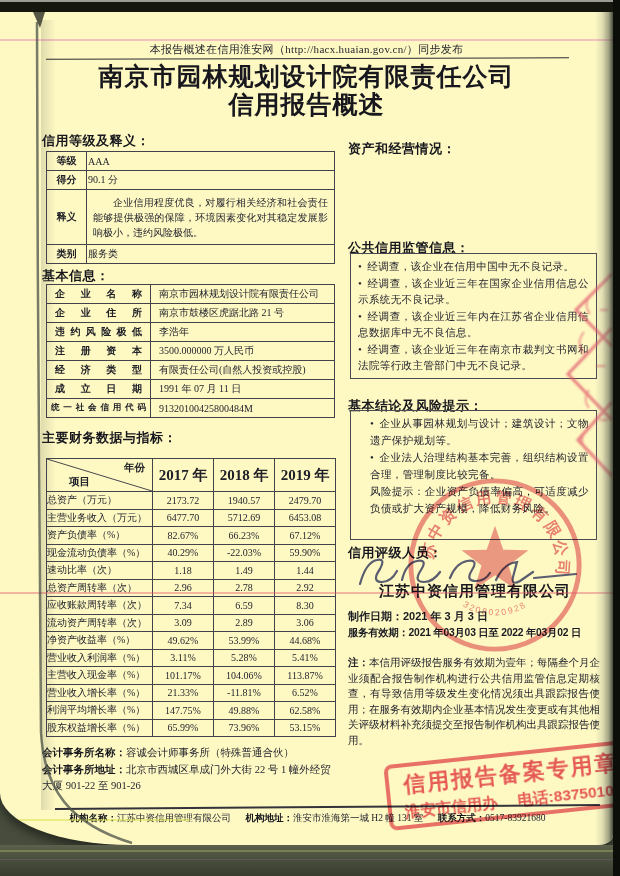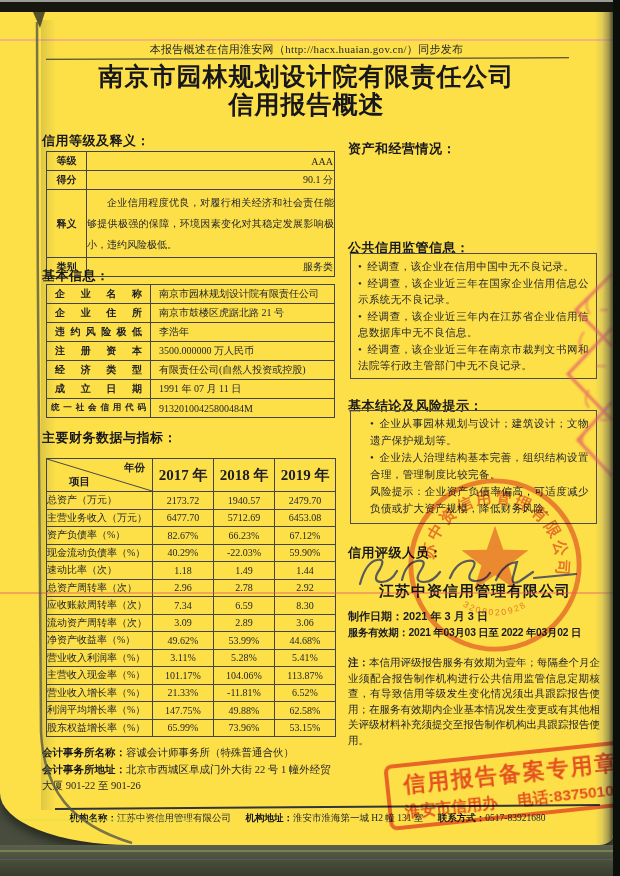--- a/index.html
+++ b/index.html
@@ -8,21 +8,21 @@
   .abs{position:absolute;}
 
   
   #topbar{left:0;top:0;width:620px;height:12px;background:linear-gradient(#9a9b94 0 2px,#15170f 2px);z-index:15;}
   #rightband{right:0;top:0;width:7px;height:876px;background:#0c0e09;z-index:15;}
   #botband{left:0;top:845px;width:620px;height:31px;background:linear-gradient(#5a604c,#373c2d);z-index:6;}
   #lnOlive{top:850px;left:0;width:620px;height:1.5px;background:rgba(188,198,96,.35);z-index:7;}
   #lnPurple{top:859px;left:0;width:620px;height:1px;background:rgba(150,100,170,.3);z-index:7;}
 
   
-  #page{position:absolute;left:0;top:12px;width:613px;height:833px;background:#fde047;
+  #page{position:absolute;left:0;top:12px;width:613px;height:833px;background:#fef9c3;
         border-bottom-left-radius:130px 52px;border-bottom-right-radius:14px 10px;
         overflow:hidden;z-index:5;box-shadow:0 6px 10px rgba(0,0,0,.45);}
   #stackedge{right:0;top:0;width:18px;height:833px;z-index:11;
      background:linear-gradient(to right,rgba(0,0,0,0) 0,rgba(140,145,132,.25) 40%,rgba(90,95,82,.55) 75%,rgba(45,49,40,.85) 100%);}
   #foldshadow{left:41px;top:8px;width:15px;height:790px;z-index:10;
      background:linear-gradient(to right,rgba(60,65,55,.16),rgba(0,0,0,0));}
   #foldline{left:0;top:0;width:140px;height:833px;z-index:10;}
 
   
   #lnPink{top:27px;left:0;width:613px;height:2px;background:rgba(236,130,185,.48);z-index:9;}
@@ -42,22 +42,22 @@
   #hAssets{top:120px;margin-top:8px;} #hPublic{top:227px;} #hConcl{top:385px;} #hRater{top:532px;}
 
   
   table{border-collapse:collapse;table-layout:fixed;}
   td,th{border:1px solid #43434b;vertical-align:middle;overflow:hidden;}
   th{font-family:"Liberation Sans",sans-serif;font-weight:bold;font-size:10px;color:#202028;}
   td{font-size:10px;color:#23242e;}
 
   #ratingTable{top:139px;left:46px;width:288px;}
   #ratingTable th{text-align:center;}
-  #ratingTable td.ctr{text-align:right;}
-  #ratingTable td.para{text-align:justify;text-indent:2em;padding:2px 0;line-height:21px;}
+  #ratingTable td.ctr{text-align:left;}
+  #ratingTable td.para{text-align:justify;text-indent:2em;padding:2px 6px;line-height:15px;}
 
   #basicTable{top:272px;left:46px;width:288px;}
   #basicTable tr{height:19px;}
   #basicTable th{text-align:justify;text-align-last:justify;padding:0 8px;}
   #basicTable tr:last-child th{font-size:8.6px;padding:0 4px;}
   #basicTable td{padding-left:8px;text-align:left;}
 
   #finTable{top:446px;left:46px;width:289px;padding-left:43px;}
   #finTable tbody tr{height:17.5px;}
   #finTable tbody td{border:1px solid #43434b;}
@@ -79,21 +79,21 @@
   #footOrg .gap{margin-left:12px;}
   #pageNum{top:817px;left:0;width:613px;text-align:center;font-size:9.5px;letter-spacing:2px;}
 
   
   .box{border:1.2px solid #4a4a52;padding:4px 7px;box-sizing:border-box;font-size:10.5px;
        text-align:justify;letter-spacing:.4px;color:#23242e;}
   .box p{margin:0;}
   .blt{font-size:11px;margin-right:5px;}
   #boxAssets{top:139px;left:350px;width:247px;height:72px;line-height:16px;}
   #boxPublic{top:241px;left:350px;width:247px;height:126px;line-height:16px;}
-  #boxConcl{top:398px;left:350px;width:247px;height:114px;line-height:17px;padding-left:19px;}
+  #boxConcl{top:398px;left:350px;width:247px;height:130px;line-height:17px;padding-left:19px;}
   .riskline{margin:0;}
 
   #signature{top:536px;left:350px;width:235px;height:52px;z-index:8;}
   #raterCompany{top:570px;left:352px;width:246px;text-align:center;font-family:"Liberation Sans",sans-serif;
        font-weight:bold;font-size:15px;color:#17171d;letter-spacing:1px;z-index:7;}
   .dline{left:348px;font-family:"Liberation Sans",sans-serif;font-weight:bold;color:#1a1a22;}
   #madeDate{top:597px;font-size:11px;}
   #validity{top:614px;font-size:10.3px;letter-spacing:-.2px;}
   #notePara{top:643px;left:348px;width:252px;font-size:10.5px;line-height:15.5px;text-align:justify;color:#23242e;}
   #notePara b{font-family:"Liberation Sans",sans-serif;}

